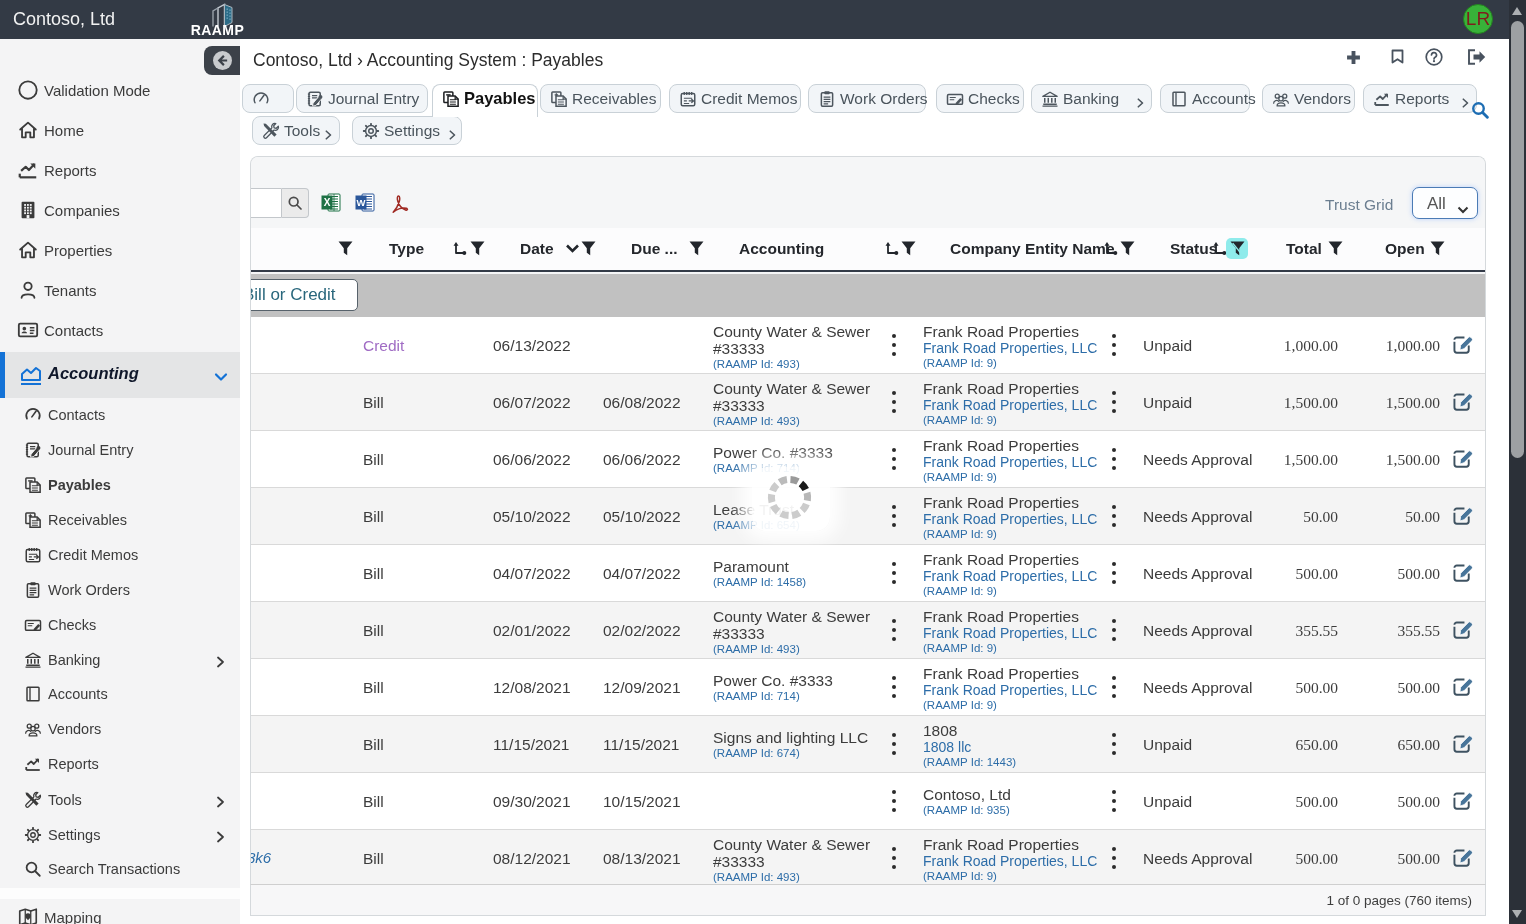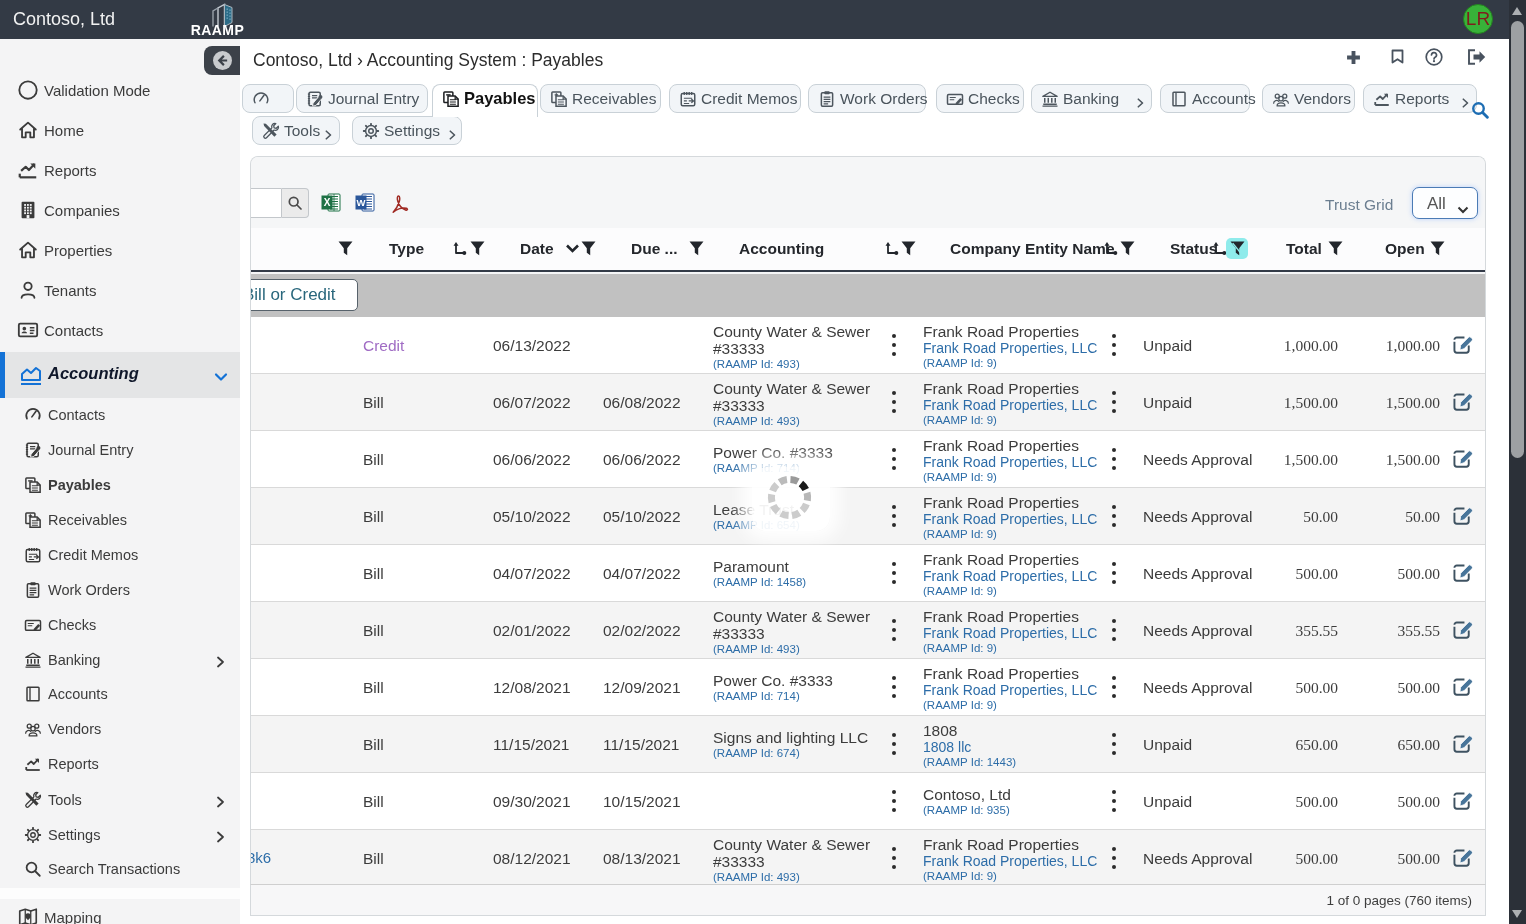--- a/index.html
+++ b/index.html
@@ -941,21 +941,21 @@
           </span>
           <span class="gc" style="left:892px;top:20px">Unpaid</span>
           <span class="gc ramt" style="left:977px;top:20px">500.00</span>
           <span class="gc ramt" style="left:1079px;top:20px">500.00</span>
           <span class="editic" style="left:1202px;top:19px"><svg viewBox="0 0 22 19">
               <path d="M1.5 4 a2.5 2.5 0 0 1 2.5-2.5 H12 M16.5 10 V15 a2.5 2.5 0 0 1-2.5 2.5 H4 a2.5 2.5 0 0 1-2.5-2.5 V6" fill="none" stroke="#3e5261" stroke-width="2"></path>
               <path d="M8 9.8 L16.2 1.5 a1.8 1.8 0 0 1 2.6 0 l1 1 a1.8 1.8 0 0 1 0 2.6 L11.5 13.4 7.3 14.6 Z" fill="#48759a" stroke="#ffffff" stroke-width="0.8"></path>
             </svg></span>
         </div>
 <div class="grow alt" style="top:673px">
-          <span class="gc rlink" style="left:-4px;top:20px;font-size:15px;">8k6</span>
+          <span class="gc rlink" style="left:-4px;top:20px;font-size:15px;font-style:italic;">8k6</span>
           <span class="gc" style="left:112px;top:20px;color:#3c3c3c">Bill</span>
           <span class="gc" style="left:242px;top:20px">08/12/2021</span>
           <span class="gc" style="left:352px;top:20px">08/13/2021</span>
           <span class="gc" style="left:462px;top:6px">
             <div class="rname">County Water &amp; Sewer</div>
             <div class="rname">#33333</div>
             <div class="rid">(RAAMP Id: 493)</div>
           </span>
           <span class="kebab" style="left:641px;top:17px">
             <i></i>

